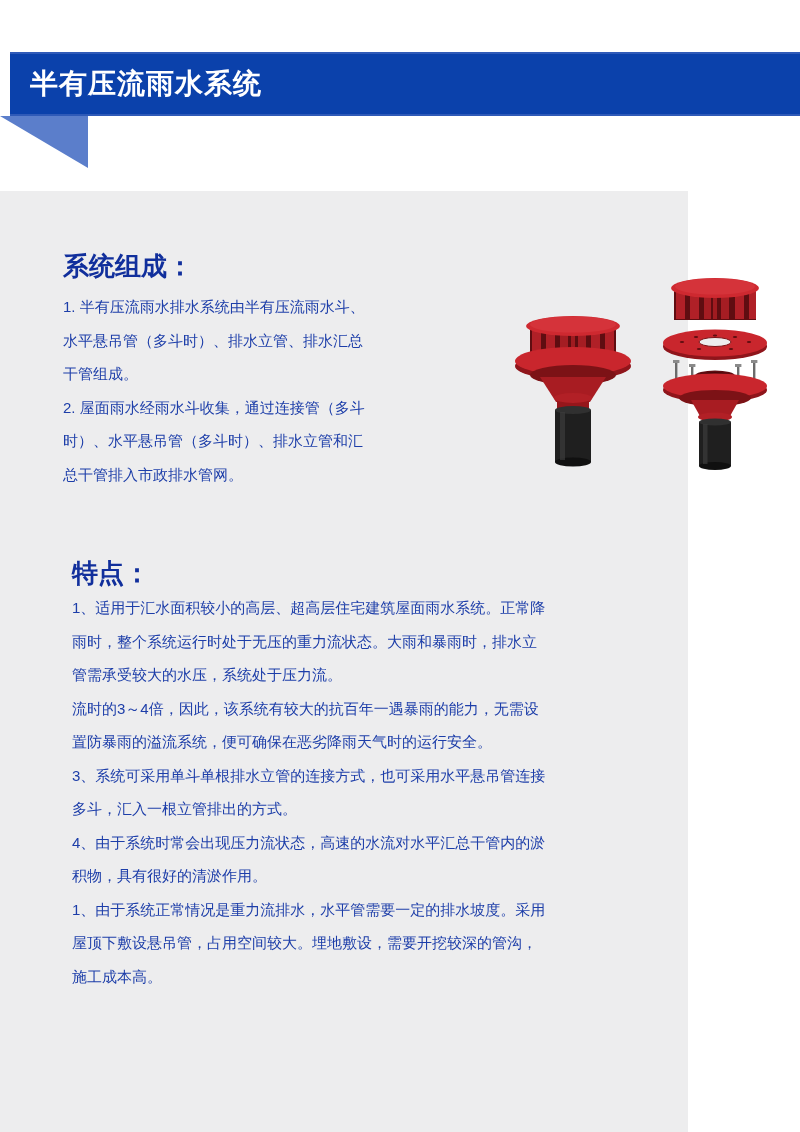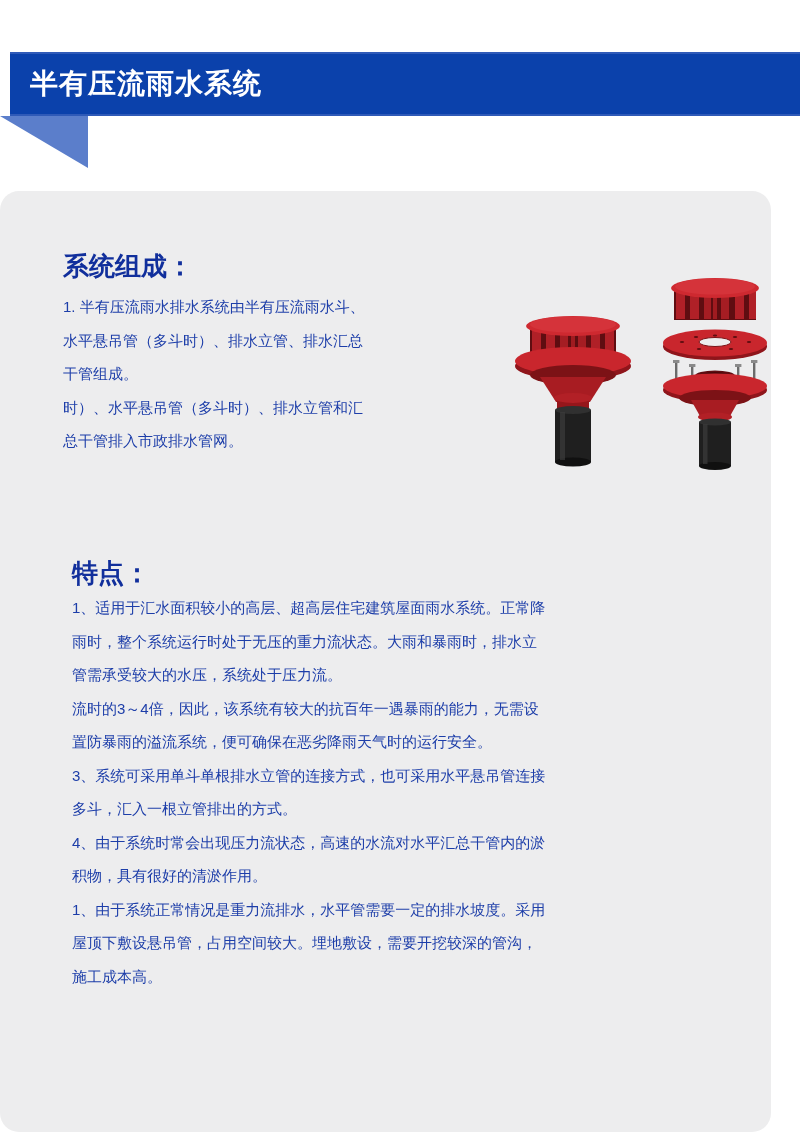--- a/index.html
+++ b/index.html
@@ -21,23 +21,22 @@
     font-size:28px;font-weight:700;letter-spacing:1px;
     line-height:60px;color:#ffffff;
   }
   .fold{
     position:absolute;top:116px;left:0;width:88px;height:52px;
     background:#5b7ecb;
     clip-path:polygon(0 0,100% 0,100% 100%);
   }
   
   .content{
-    position:absolute;top:191px;left:0;width:771px;height:941px;
+    position:absolute;top:191px;left:0;width:688px;height:941px;
     background:#ededee;
-    border-radius:19px;
   }
   .sec{position:absolute;color:#1d3ea9;}
   .sec h2{
     margin:0 0 10px 0;
     font-size:26px;line-height:28px;font-weight:700;color:#112f9c;
   }
   .line{font-size:15px;line-height:33.5px;white-space:nowrap;}
   #sec-comp{left:63px;top:61px;width:500px;}
   #sec-feat{left:72px;top:368px;width:700px;}
   #sec-feat h2{margin-bottom:4px;}
@@ -53,20 +52,21 @@
 </div>
 <div class="fold"></div>
 
 <div class="content">
 
   <section class="sec" id="sec-comp">
     <h2>系统组成：</h2>
     <div class="line">1. 半有压流雨水排水系统由半有压流雨水斗、</div>
     <div class="line">水平悬吊管（多斗时）、排水立管、排水汇总</div>
     <div class="line">干管组成。</div>
+    <div class="line">2. 屋面雨水经雨水斗收集，通过连接管（多斗</div>
     <div class="line">时）、水平悬吊管（多斗时）、排水立管和汇</div>
     <div class="line">总干管排入市政排水管网。</div>
   </section>
 
   <svg class="product" id="drain-assembled" width="122" height="154" viewBox="0 0 122 154">
     <g>
       <rect x="18" y="12" width="86" height="30" fill="#5f0d11"></rect>
       <rect x="20" y="13" width="9" height="28" fill="#b02027"></rect>
       <rect x="34" y="13" width="9" height="28" fill="#b02027"></rect>
       <rect x="48" y="13" width="8" height="28" fill="#a51d23"></rect>

